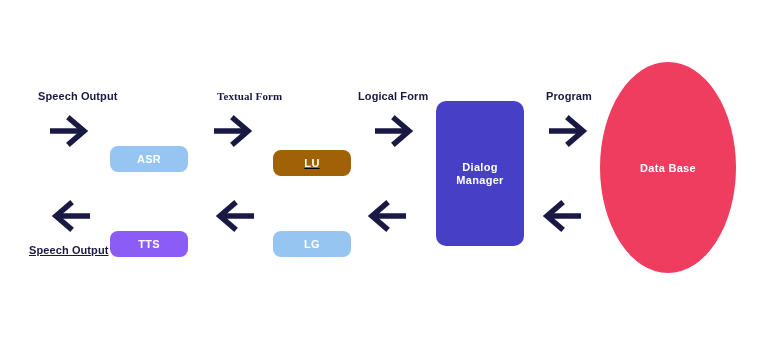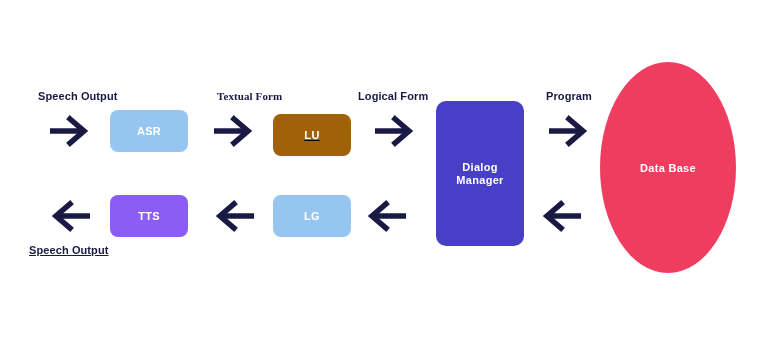--- a/index.html
+++ b/index.html
@@ -44,21 +44,21 @@
     color: #ffffff;
     font-family: "Liberation Sans", sans-serif;
     font-size: 11px;
     font-weight: bold;
     letter-spacing: 0.3px;
     text-align: center;
     line-height: 13px;
     white-space: pre-line;
   }
 
-  .box-small { width: 78px; height: 42px; background: #96C5F2; }
+  .box-small { width: 78px; height: 26px; background: #96C5F2; margin-top: 36px; }
   .box-dm {
     width: 88px; height: 145px;
     background: #4740C6;
     border-radius: 10px;
   }
 
   
   .db-ellipse {
     position: absolute;
     width: 136px;

